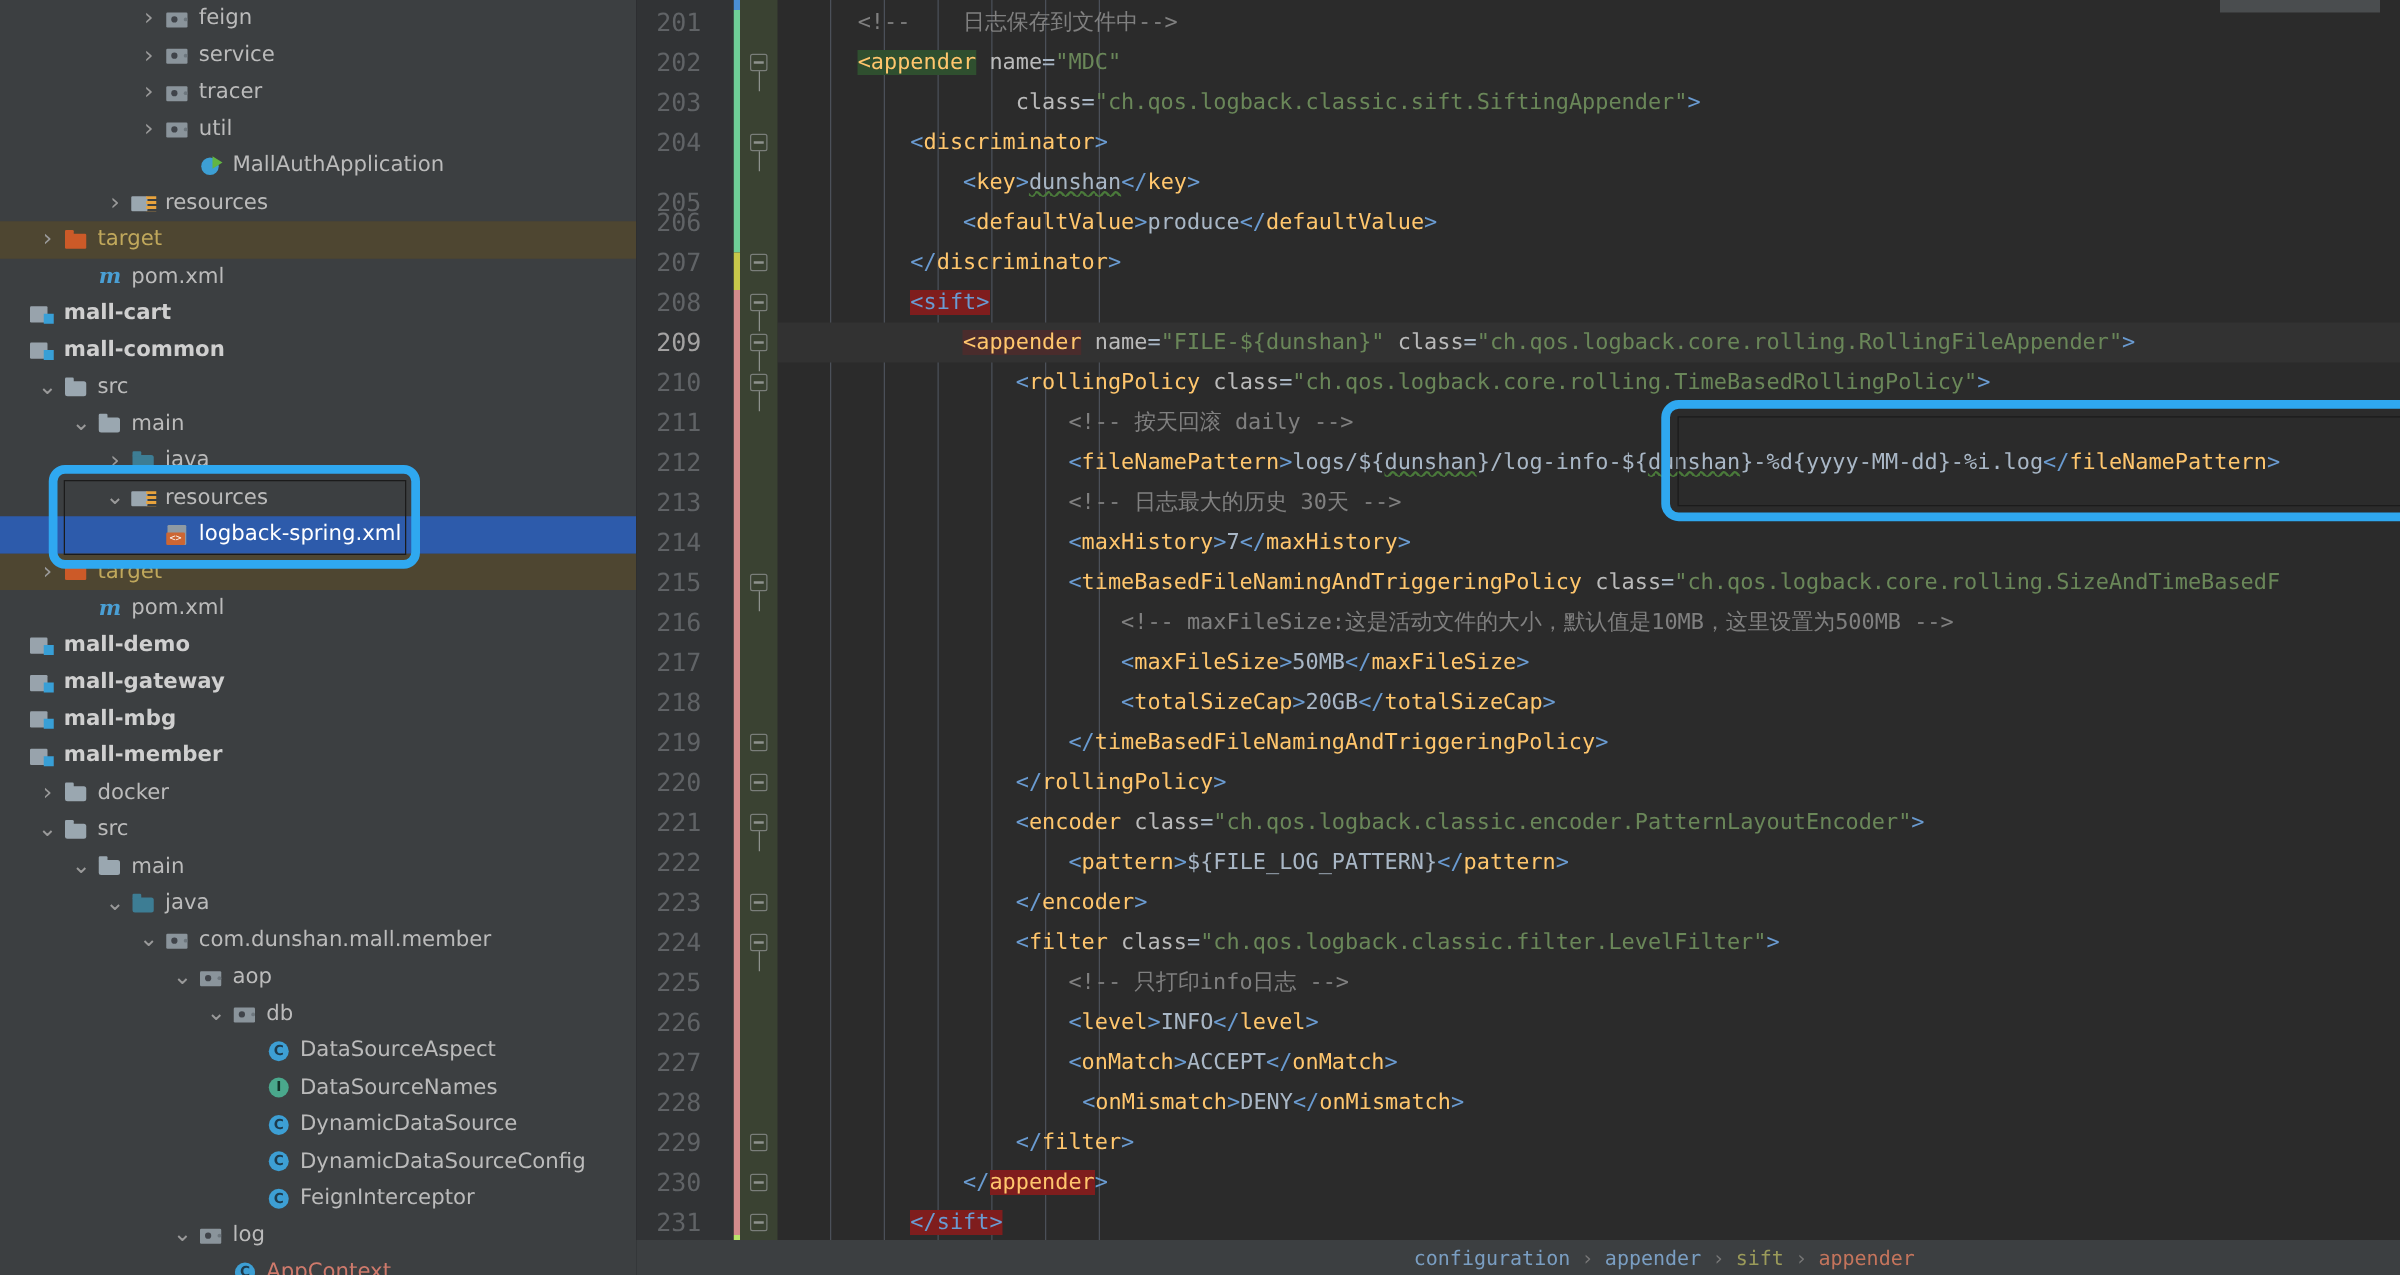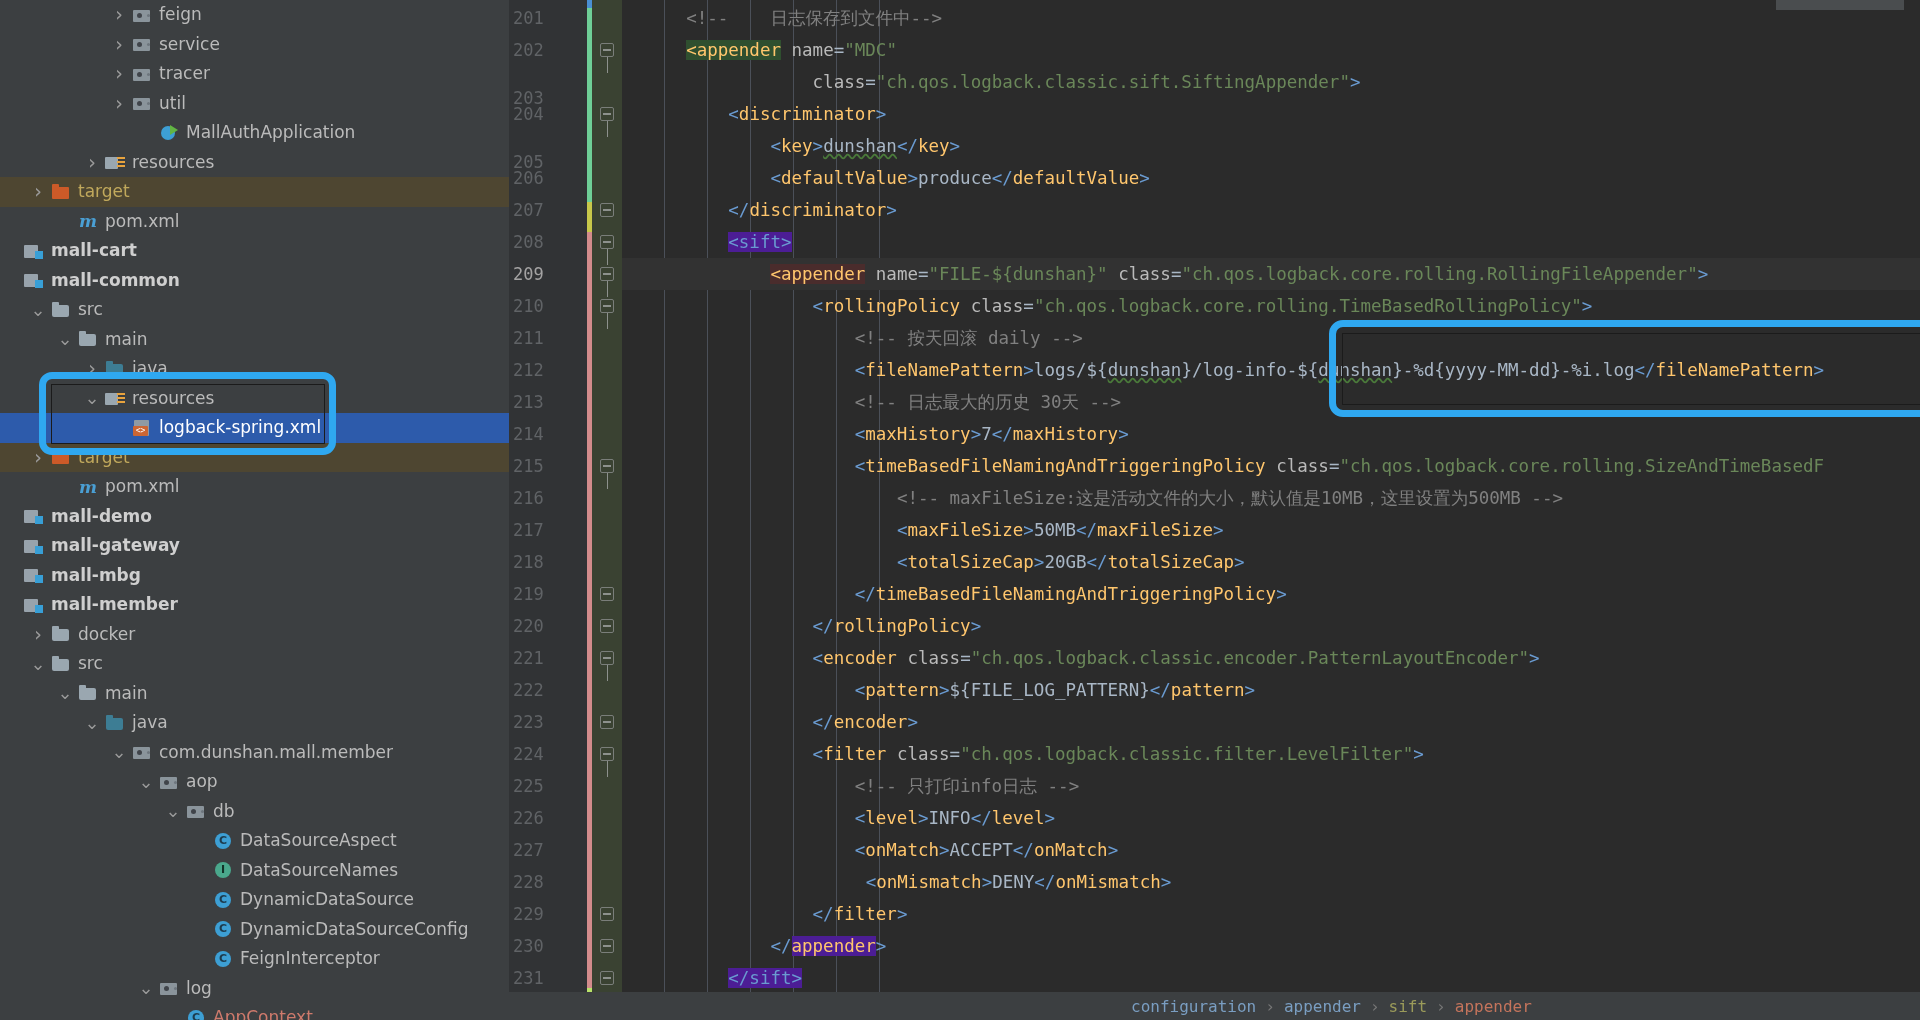--- a/index.html
+++ b/index.html
@@ -175,23 +175,23 @@
     overflow: hidden;
   }
   #gutter {
     position: absolute; left: 0; top: 0; bottom: 0;
     width: 78px;
     background: #313335;
     z-index: 2;
   }
   .ln {
     position: absolute; right: 14px;
-    width: 60px; text-align: left;
+    width: 60px; text-align: center;
     font-family: "DejaVu Sans Mono", monospace;
-    font-size: 17px; color: #606366;
+    font-size: 20px; color: #606366;
     height: 32px; line-height: 32px;
   }
   .ln.cur { color: #a4a3a3; font-weight: 400; }
   
   #vcs-stripe {
     position: absolute; left: 78px; top: 0; bottom: 0; width: 5px;
     z-index: 3;
   }
   #fold-col {
     position: absolute; left: 83px; top: 0; bottom: 0; width: 30px;
@@ -233,21 +233,21 @@
   
   #guides { position: absolute; left: 113px; top: 0; bottom: 0; right: 0; z-index: 0; }
   .guide { position: absolute; top: 0; bottom: 0; width: 1px; background: #4b5059; }
   .tagb  { color: #ffc66d; }
   .brack { color: #6a9bd1; }
   .attr  { color: #bababa; }
   .str   { color: #6a8759; }
   .txt   { color: #a9b7c6; }
   .cmt   { color: #808080; }
   .hl-green { background: #2f4f2f; }
-  .hl-olive { background: #4c1d95; }
+  .hl-olive { background: #7f1d1d; }
   .hl-dark  { background: #4a2c2c; }
   .squiggle {
     text-decoration: underline wavy #4a7a3a;
     text-decoration-skip-ink: none;
   }
 
   
   #code-ring {
     position: absolute;
     left: 820px; top: 320px;
@@ -549,21 +549,21 @@
         <div class="cline" style="position: absolute; top: 802px; left: 0px; right: 0px;"><span>                    </span><span class="brack">&lt;</span><span class="tagb">level</span><span class="brack">&gt;</span><span class="txt">INFO</span><span class="brack">&lt;/</span><span class="tagb">level</span><span class="brack">&gt;</span></div>
         <div class="cline" style="position: absolute; top: 834px; left: 0px; right: 0px;"><span>                    </span><span class="brack">&lt;</span><span class="tagb">onMatch</span><span class="brack">&gt;</span><span class="txt">ACCEPT</span><span class="brack">&lt;/</span><span class="tagb">onMatch</span><span class="brack">&gt;</span></div>
         <div class="cline" style="position: absolute; top: 866px; left: 11px; right: 0px;"><span>                    </span><span class="brack">&lt;</span><span class="tagb">onMismatch</span><span class="brack">&gt;</span><span class="txt">DENY</span><span class="brack">&lt;/</span><span class="tagb">onMismatch</span><span class="brack">&gt;</span></div>
         <div class="cline" style="position: absolute; top: 898px; left: 0px; right: 0px;"><span>                </span><span class="brack">&lt;/</span><span class="tagb">filter</span><span class="brack">&gt;</span></div>
         <div class="cline" style="position: absolute; top: 930px; left: 0px; right: 0px;"><span>            </span><span class="brack">&lt;/</span><span class="tagb hl-olive">appender</span><span class="brack">&gt;</span></div>
         <div class="cline" style="position: absolute; top: 962px; left: 0px; right: 0px;"><span>        </span><span class="brack hl-olive">&lt;/sift&gt;</span></div>
       </div>
     <div id="gutter">
         <div class="ln" style="top: 2px;">201</div>
         <div class="ln" style="top: 34px;">202</div>
-        <div class="ln" style="top: 82px;">203</div>
+        <div class="ln" style="top: 66px;">203</div>
         <div class="ln" style="top: 98px;">204</div>
         <div class="ln" style="top: 130px; margin-top: 16px;">205</div>
         <div class="ln" style="top: 162px;">206</div>
         <div class="ln" style="top: 194px;">207</div>
         <div class="ln" style="top: 226px;">208</div>
         <div class="ln cur" style="top: 258px;">209</div>
         <div class="ln" style="top: 290px;">210</div>
         <div class="ln" style="top: 322px;">211</div>
         <div class="ln" style="top: 354px;">212</div>
         <div class="ln" style="top: 386px;">213</div>

